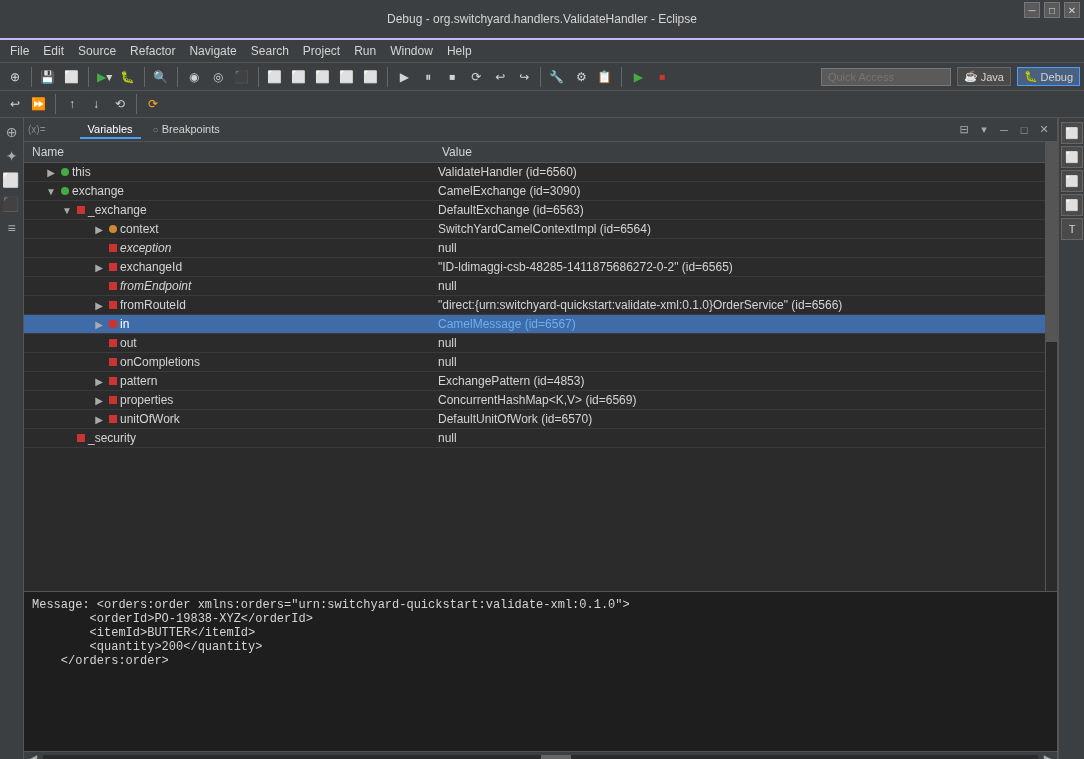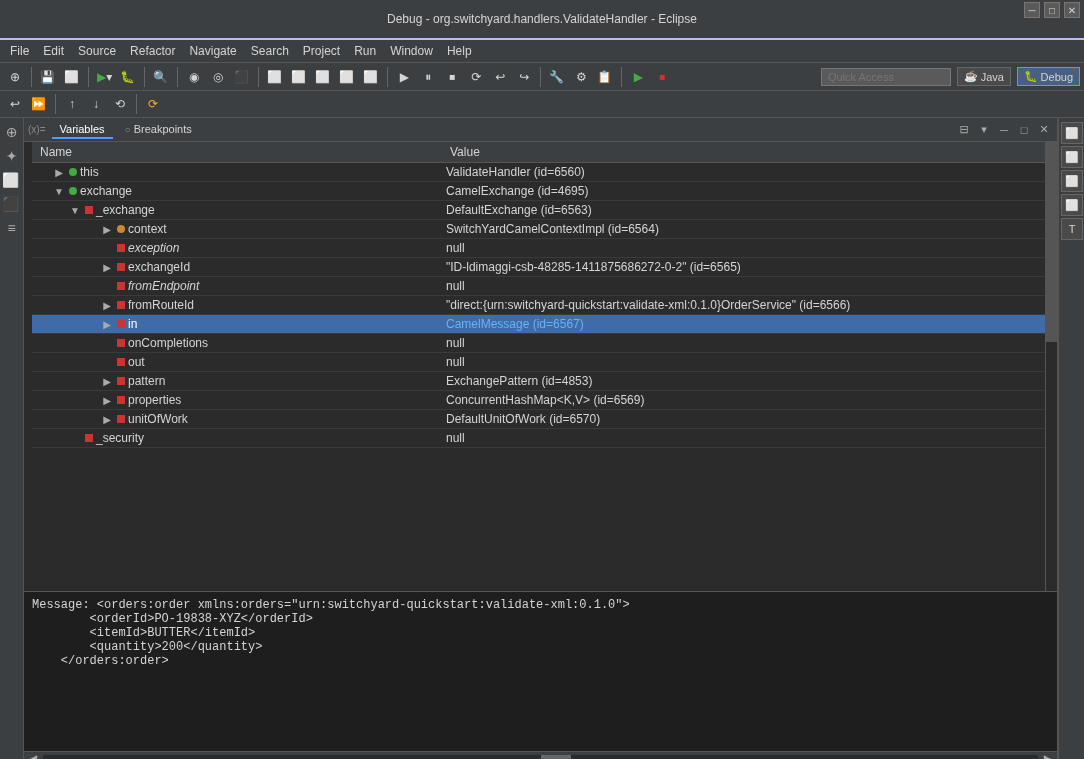--- a/index.html
+++ b/index.html
@@ -154,20 +154,21 @@
     .panel-tab {
       padding: 2px 8px;
       font-size: 11px;
       color: #d4d4d4;
       cursor: pointer;
       border-bottom: 2px solid transparent;
     }
     .panel-tab.active {
       border-bottom: 2px solid #4a9eff;
       color: #fff;
+      margin-left: 28px;
     }
     .panel-header-actions {
       margin-left: auto;
       display: flex;
       gap: 2px;
     }
     .panel-action-btn {
       width: 18px; height: 18px;
       background: transparent;
       border: none;
@@ -444,21 +445,21 @@
       </div>
       <div class="panel-header-actions">
         <button class="panel-action-btn">⊟</button>
         <button class="panel-action-btn">▾</button>
         <button class="panel-action-btn">─</button>
         <button class="panel-action-btn">□</button>
         <button class="panel-action-btn">✕</button>
       </div>
     </div>
 
-    <div style="display:flex; flex:1; overflow:hidden;margin-left:8px;">
+    <div style="display:flex; flex:1; overflow:hidden;">
       <div id="variables-table">
         <table class="var-table">
           <thead>
             <tr>
               <th style="width:410px;">Name</th>
               <th>Value</th>
             </tr>
           </thead>
           <tbody>
 
@@ -474,21 +475,21 @@
             </tr>
 
             <tr>
               <td>
                 <div class="tree-cell" style="padding-left:16px;">
                   <span class="expand-icon">▼</span>
                   <span class="green-dot"></span>
                   <span>exchange</span>
                 </div>
               </td>
-              <td>CamelExchange  (id=4695)</td>
+              <td>CamelExchange  (id=3090)</td>
             </tr>
 
             <tr>
               <td>
                 <div class="tree-cell" style="padding-left:32px;">
                   <span class="expand-icon">▼</span>
                   <span class="red-square"></span>
                   <span>_exchange</span>
                 </div>
               </td>
@@ -559,32 +560,32 @@
                 </div>
               </td>
               <td><span class="value-blue">CamelMessage  (id=6567)</span></td>
             </tr>
 
             <tr>
               <td>
                 <div class="tree-cell" style="padding-left:64px;">
                   <span class="expand-icon" style="visibility:hidden;">▶</span>
                   <span class="red-square"></span>
+                  <span>out</span>
+                </div>
+              </td>
+              <td>null</td>
+            </tr>
+
+            <tr>
+              <td>
+                <div class="tree-cell" style="padding-left:64px;">
+                  <span class="expand-icon" style="visibility:hidden;">▶</span>
+                  <span class="red-square"></span>
                   <span>onCompletions</span>
-                </div>
-              </td>
-              <td>null</td>
-            </tr>
-
-            <tr>
-              <td>
-                <div class="tree-cell" style="padding-left:64px;">
-                  <span class="expand-icon" style="visibility:hidden;">▶</span>
-                  <span class="red-square"></span>
-                  <span>out</span>
                 </div>
               </td>
               <td>null</td>
             </tr>
 
             <tr>
               <td>
                 <div class="tree-cell" style="padding-left:64px;">
                   <span class="expand-icon">▶</span>
                   <span class="red-square"></span>

